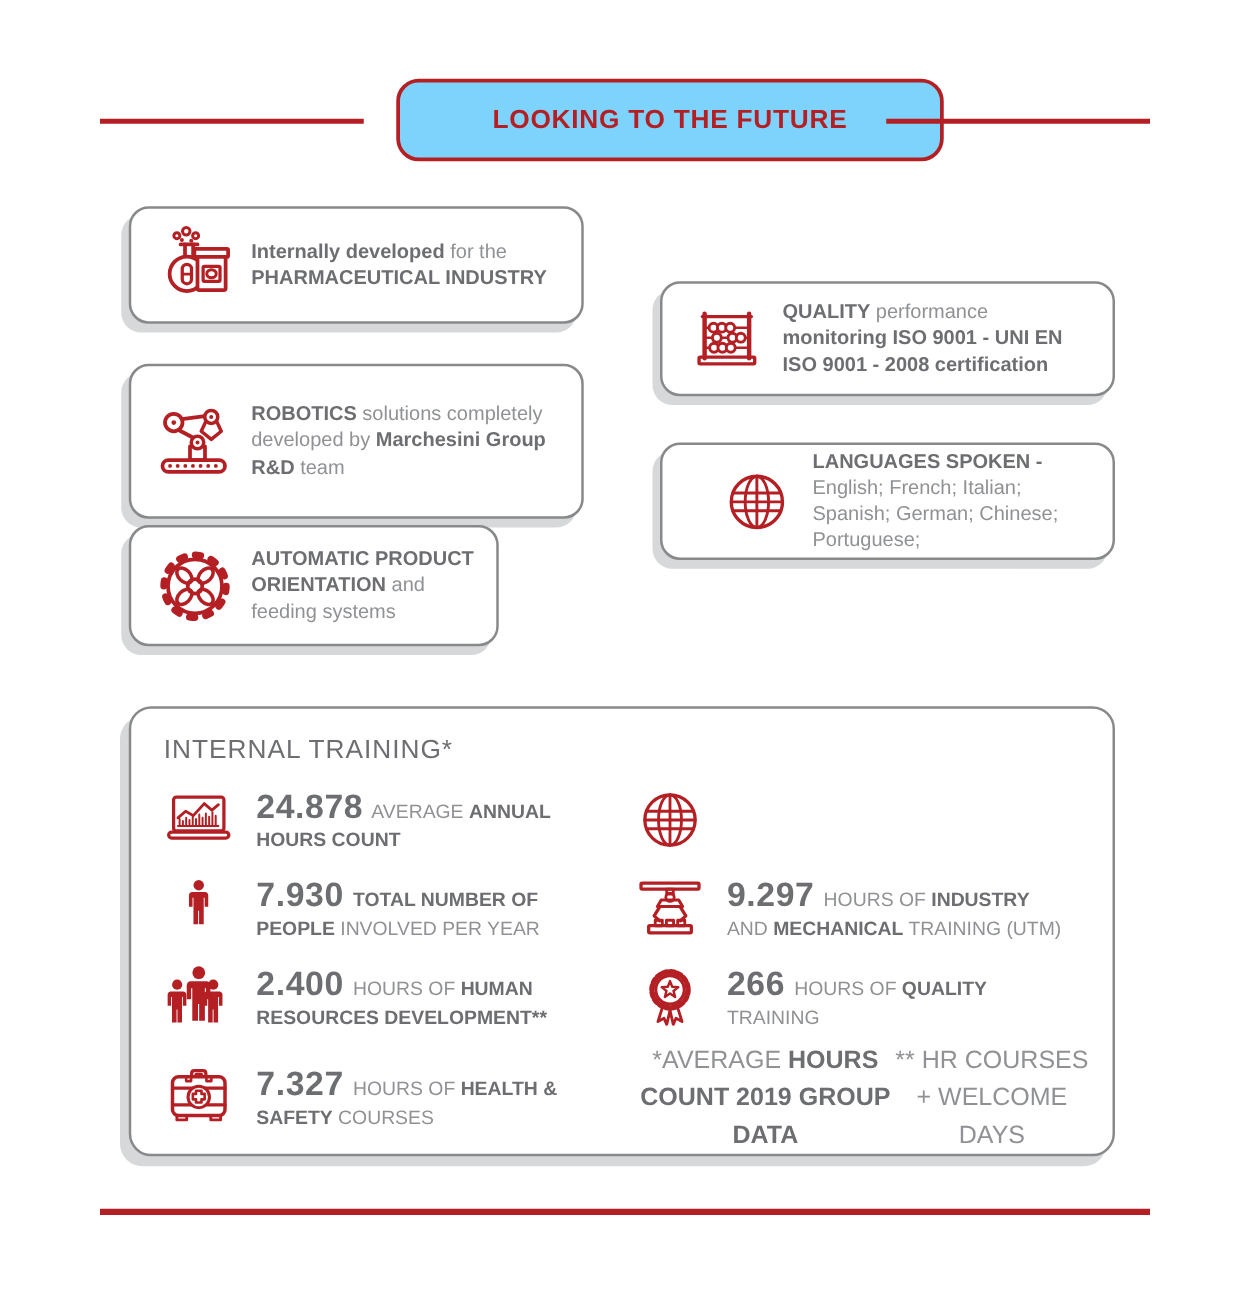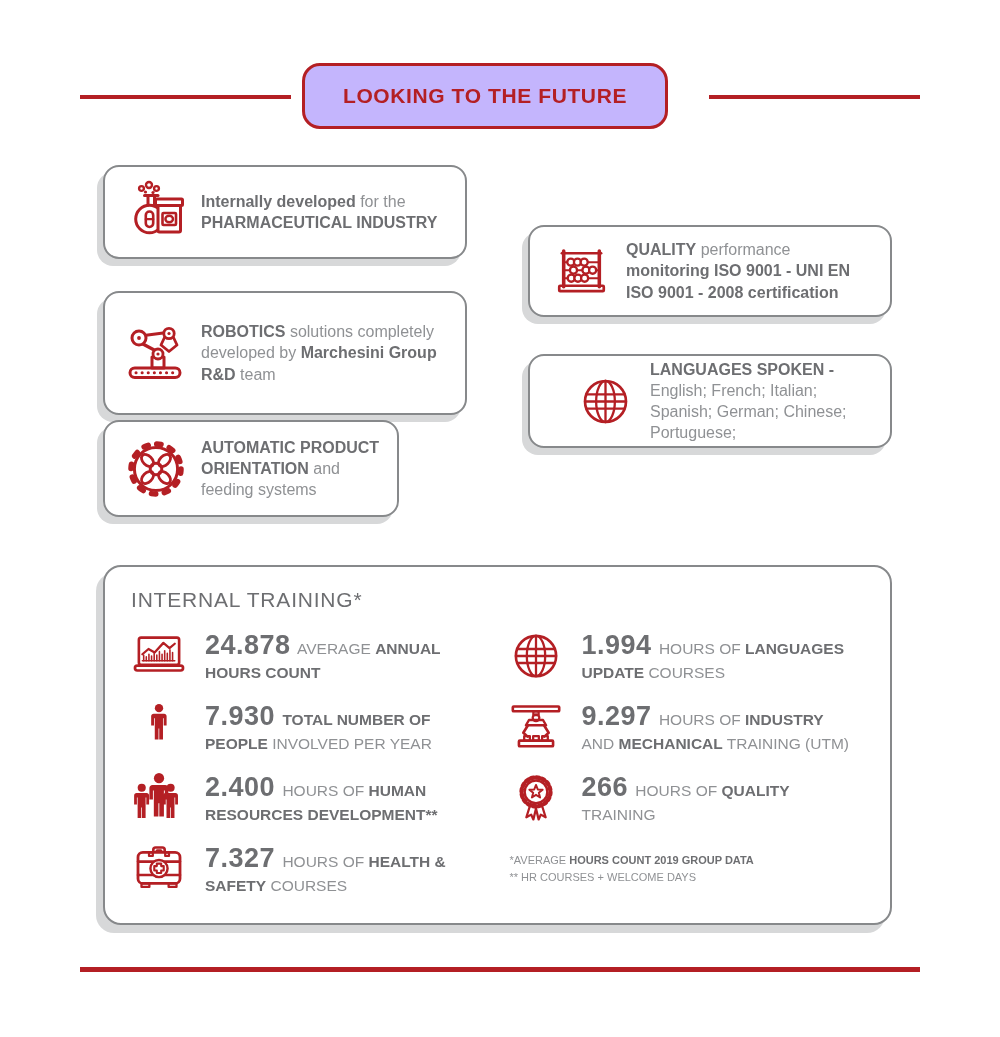--- a/index.html
+++ b/index.html
@@ -12,22 +12,22 @@
   html,body{margin:0;padding:0;background:#fff;}
   body{
     width:1000px;height:1037px;position:relative;overflow:hidden;
     font-family:"Liberation Sans", sans-serif;
   }
   
   .hline{position:absolute;top:95px;height:4px;background:var(--red);}
   .hline-left{left:80px;width:211px;}
   .hline-right{left:709px;width:211px;}
   .header-box{
-    position:absolute;left:302px;top:63px;width:366px;height:66px;
-    border:3.5px solid var(--red);border-radius:18px;background:#c4b5fd;
+    position:absolute;left:317px;top:63px;width:438px;height:66px;
+    border:3.5px solid var(--red);border-radius:18px;background:#7dd3fc;
     display:flex;align-items:center;justify-content:center;box-sizing:border-box;
   }
   .header-title{color:var(--red);font-weight:bold;font-size:21px;letter-spacing:.6px;}
 
   
   .fbox{
     position:absolute;background:#fff;border:2px solid var(--gray-border);
     border-radius:16px;box-shadow:-6px 7px 0 var(--shadow);
     display:flex;align-items:center;gap:6px;
     padding:10px 14px 10px 12px;box-sizing:border-box;
@@ -53,21 +53,21 @@
     box-shadow:-7px 8px 0 var(--shadow);box-sizing:border-box;
     padding:18px 18px 8px 24px;
   }
   .panel-title{font-size:21px;font-weight:normal;color:var(--text-bold);letter-spacing:.8px;margin:3px 0 8px 2px;}
   .stats{display:grid;grid-template-columns:1fr 1fr;column-gap:10px;}
   .stat{display:flex;align-items:center;gap:16px;min-height:71px;}
   .stat-icon{flex:0 0 60px;display:flex;justify-content:center;color:var(--red);}
   .stat svg{width:56px;height:56px;}
   .stat-text{font-size:15.5px;line-height:1.3;max-width:268px;}
   .stat-value{font-size:27px;font-weight:bold;color:var(--text-bold);letter-spacing:.5px;margin-right:3px;}
-  .footnote-cell{display:flex;flex-direction:column;justify-content:center;font-size:11px;line-height:1.5;padding-left:4px;min-height:71px;}
+  .footnote-cell{display:flex;flex-direction:row;justify-content:center;font-size:20px;line-height:1.5;padding-left:4px;min-height:71px;text-align:center;}
 
   .bottom-line{position:absolute;left:80px;top:967px;width:840px;height:5px;background:var(--red);}
 
   svg{display:block;}
 </style>
 </head>
 <body>
 
 <div class="hline hline-left"></div>
 <div class="header-box">
@@ -182,21 +182,20 @@
     </div>
 
     <div class="stat">
       <span class="stat-icon">
         <svg viewBox="0 0 64 64" fill="none" stroke="currentColor" stroke-linecap="round" stroke-linejoin="round">
           <circle cx="32" cy="32" r="23" stroke-width="3"></circle>
           <ellipse cx="32" cy="32" rx="10.5" ry="23" stroke-width="2.6"></ellipse>
           <path d="M10.5 24 H53.5 M10.5 40 H53.5 M9 32 H55 M32 9 V55" stroke-width="2.6"></path>
         </svg>
       </span>
-      <div class="stat-text"><span class="stat-value">1.994</span><span><span class="r"> HOURS OF </span><span class="b">LANGUAGES UPDATE</span><span class="r"> COURSES</span></span></div>
     </div>
 
     <div class="stat">
       <span class="stat-icon">
         <svg viewBox="0 0 64 64" fill="currentColor" stroke="none">
           <g transform="translate(9.6,4.5) scale(0.7)">
             <circle cx="32" cy="8.5" r="6.8"></circle>
             <path d="M23.8 17.5 h16.4 c2.5 0 4.2 1.8 4.2 4.3 V36.8 h-4.7 V25 h-1.2 V59.5 h-6.1 V41.8 h-1.2 V59.5 h-6.1 V25 h-1.2 V36.8 h-4.7 V21.8 c0-2.5 1.7-4.3 4.2-4.3 z"></path>
           </g>
         </svg>

